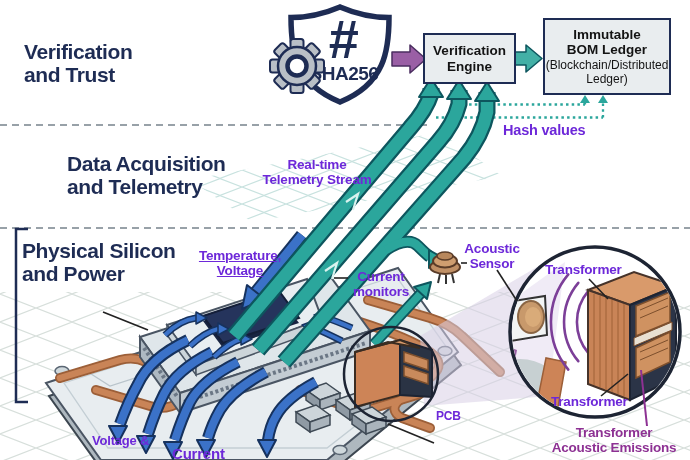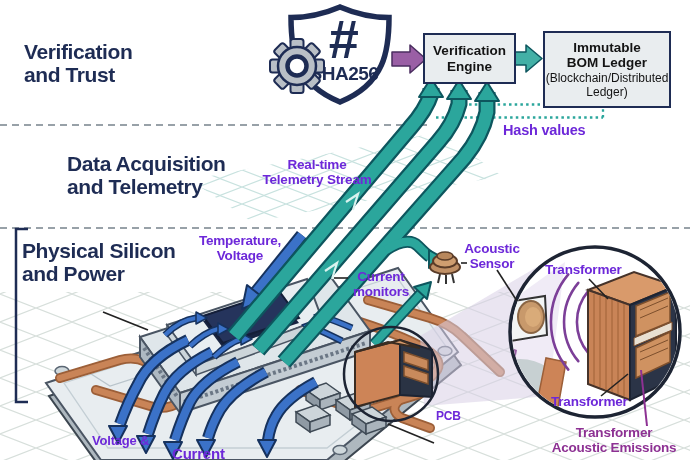--- a/index.html
+++ b/index.html
@@ -279,31 +279,31 @@
 and Trust</div>
 <div class="lbl section-lbl" style="left:24px;top:152px;margin-left:43px;">Data Acquisition
 and Telemetry</div>
 <div class="lbl section-lbl" style="left:22px;top:239px;">Physical Silicon
 and Power</div>
 
 <div class="box" style="left:423px;top:33px;width:89px;height:47px;">
   <div class="ttl">Verification
 Engine</div>
 </div>
-<div class="box" style="left:543px;top:31px;width:124px;height:73px;border-width:2.5px;">
+<div class="box" style="left:543px;top:18px;width:124px;height:73px;border-width:2.5px;">
   <div class="ttl">Immutable
 BOM Ledger</div>
   <div class="sub">(Blockchain/Distributed
 Ledger)</div>
 </div>
 
 <div class="lbl" style="left:503px;top:122px;font-size:14.5px;">Hash values</div>
 <div class="lbl ann" style="left:232px;top:157px;width:170px;text-align:center;">Real-time
 Telemetry Stream</div>
-<div class="lbl ann" style="left:195px;top:233px;width:90px;">Temperature,
+<div class="lbl ann" style="left:195px;top:248px;width:90px;text-decoration:underline;">Temperature,
 Voltage</div>
 <div class="lbl ann" style="left:346px;top:269px;width:70px;">Current
 monitors</div>
 <div class="lbl ann" style="left:460px;top:241px;width:64px;">Acoustic
 Sensor</div>
 <div class="lbl" style="left:92px;top:434px;font-size:13px;">Voltage &amp;</div>
 <div class="lbl" style="left:172px;top:446px;font-size:15px;">Current</div>
 <div class="lbl" style="left:436px;top:410px;font-size:12px;">PCB</div>
 <div class="lbl" style="left:545px;top:262px;font-size:13.5px;">Transformer</div>
 <div class="lbl" style="left:551px;top:394px;font-size:13.5px;">Transformer</div>

